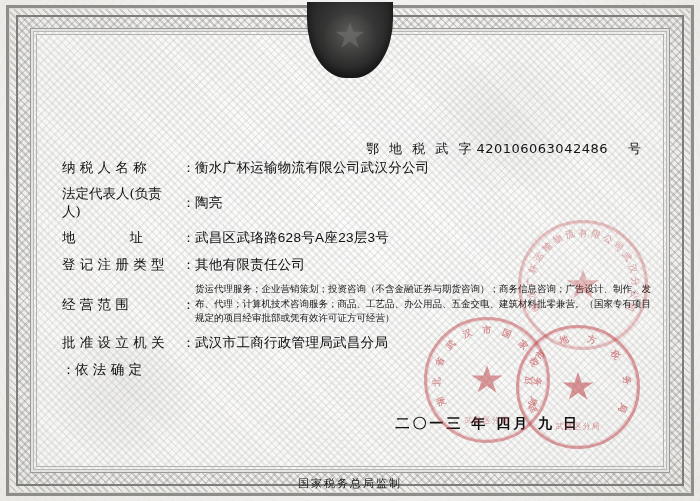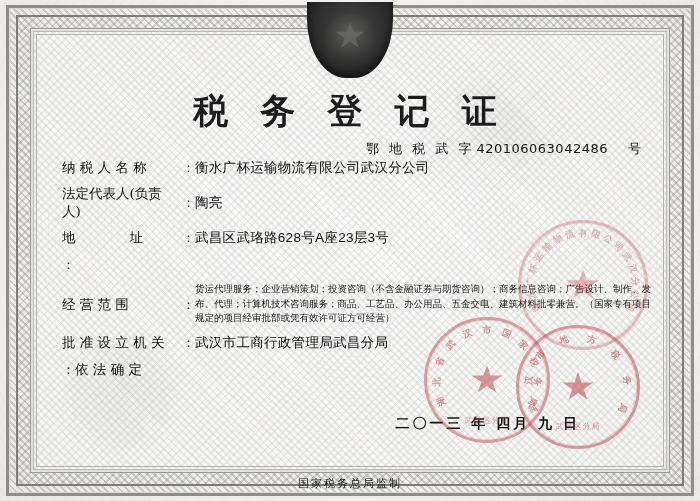--- a/index.html
+++ b/index.html
@@ -278,21 +278,20 @@
   <div class="frame-mid"></div>
   <div class="frame-inner"></div>
   <div class="frame-thin"></div>
   <div class="guilloche"></div>
 
   <div class="blotch" style="width:170px;height:120px;left:40px;top:330px;"></div>
   <div class="blotch" style="width:200px;height:130px;left:400px;top:60px;"></div>
 
   <div class="emblem"></div>
 
-  <div class="title">税 务 登 记 证</div>
 
   <div class="serial">
     <span class="sn-label">鄂 地 税 武 字</span><span class="sn-num">420106063042486</span><span class="sn-suffix">号</span>
   </div>
 
   <div class="fields">
 
     <div class="row">
       <div class="lab">纳 税 人 名 称</div>
       <div class="colon">：</div>
@@ -305,21 +304,23 @@
       <div class="val">陶亮</div>
     </div>
 
     <div class="row">
       <div class="lab">地　　　　址</div>
       <div class="colon">：</div>
       <div class="val">武昌区武珞路628号A座23层3号</div>
     </div>
 
     <div class="row">
-      <div class="colon">：</div>
+      <div class="lab">登 记 注 册 类 型</div>
+      <div class="colon">：</div>
+      <div class="val">其他有限责任公司</div>
     </div>
 
     <div class="row scope">
       <div class="lab">经 营 范 围</div>
       <div class="colon">：</div>
       <div class="val small">货运代理服务；企业营销策划；投资咨询（不含金融证券与期货咨询）；商务信息咨询；广告设计、制作、发布、代理；计算机技术咨询服务；商品、工艺品、办公用品、五金交电、建筑材料批零兼营。（国家专有项目规定的项目经审批部或凭有效许可证方可经营）</div>
     </div>
 
     <div class="row">
       <div class="lab">批 准 设 立 机 关</div>

